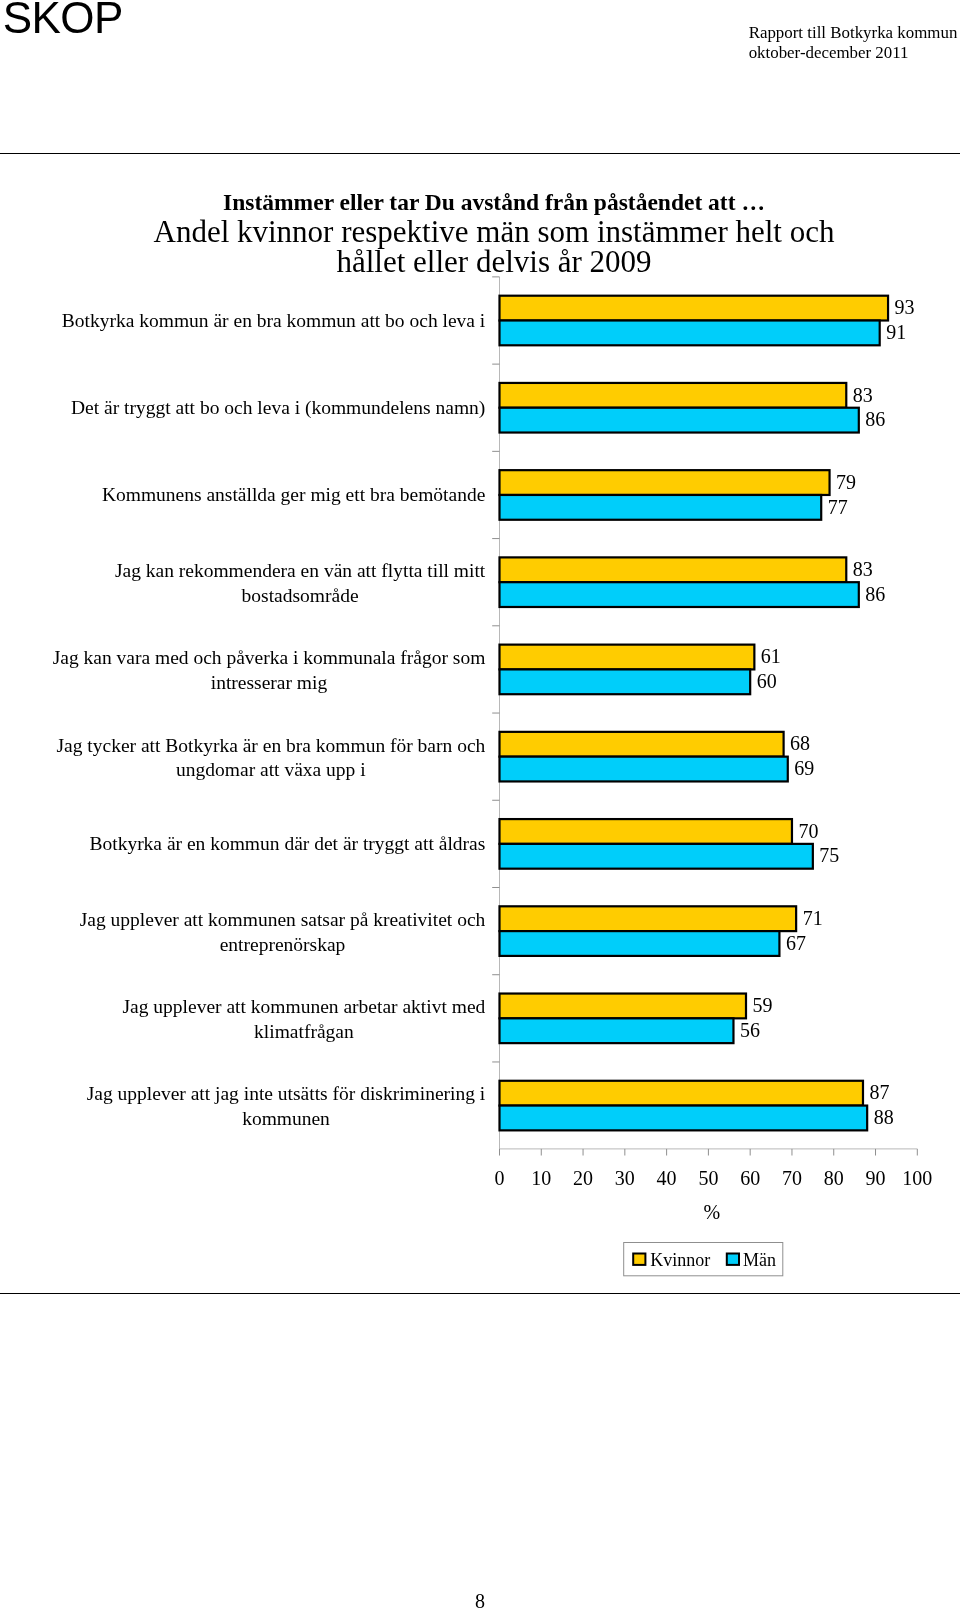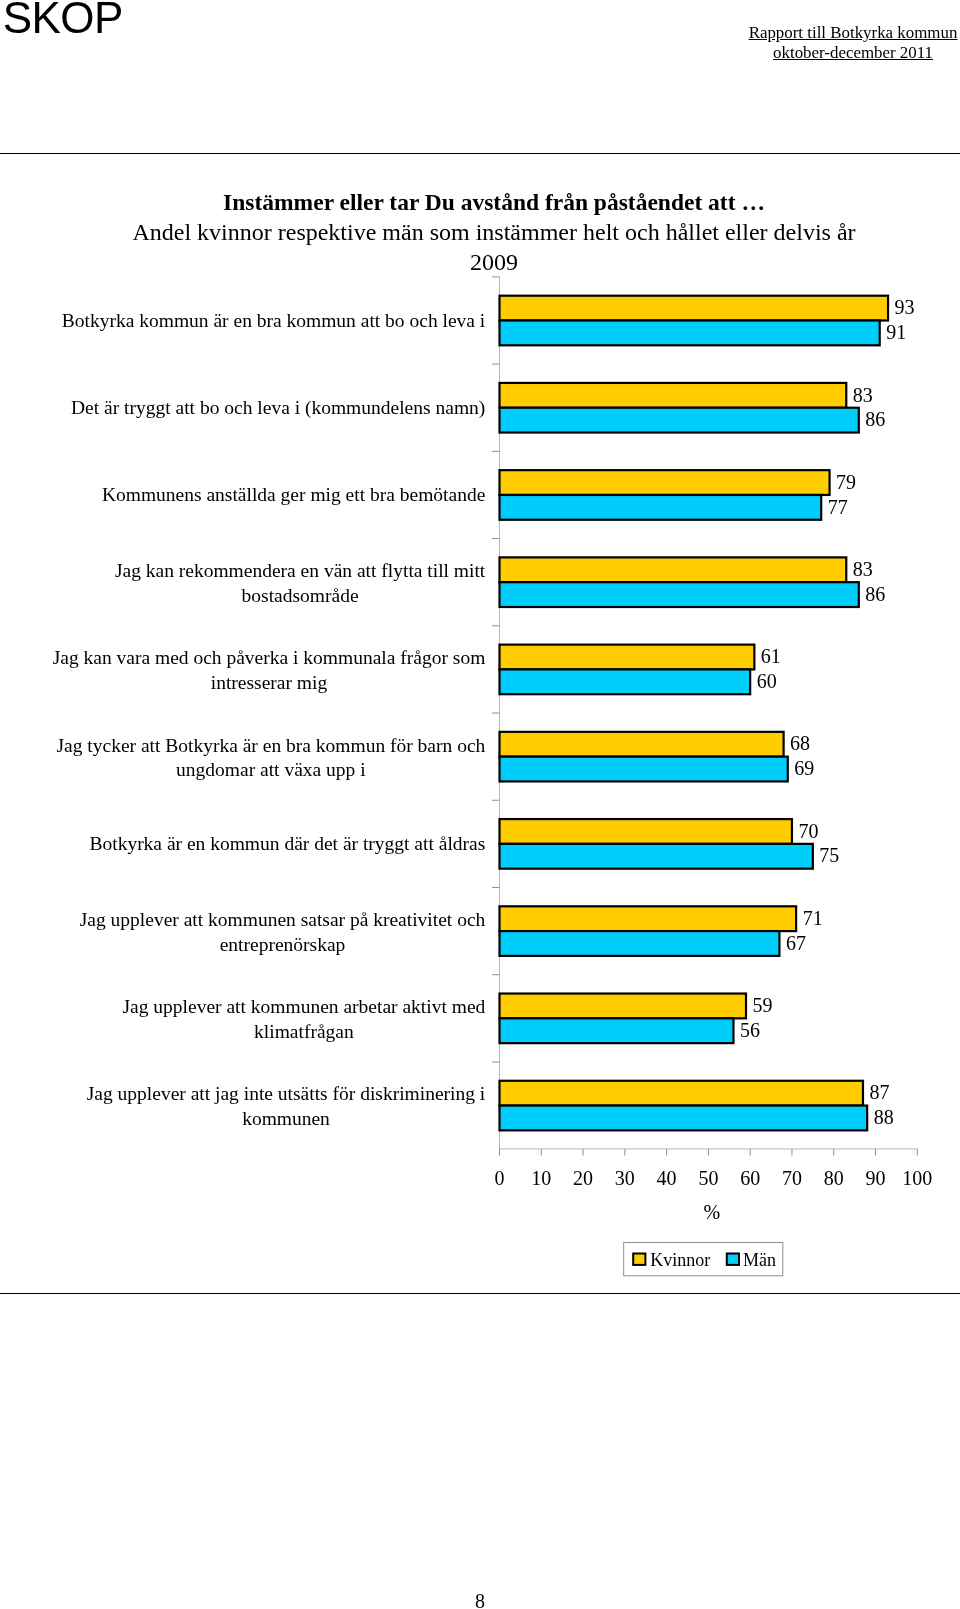--- a/index.html
+++ b/index.html
@@ -11,30 +11,30 @@
     font-family:"Liberation Serif", serif;
     color:#000;
     position:relative;
     overflow:hidden;
     -webkit-font-smoothing:antialiased;
   }
   .page { position:absolute; left:0; top:0; width:960px; height:1357px;
           transform:translateZ(0); }
   .logo { position:absolute; left:2.8px; top:-3.6px; font-family:"Liberation Sans", sans-serif;
           font-size:44px; line-height:1; color:#000; letter-spacing:-0.6px; }
-  .hdr-right { position:absolute; right:2.6px; top:23px; text-align:center;
-               font-size:16.9px; line-height:20.4px;text-decoration:underline; }
+  .hdr-right { position:absolute; right:2.6px; top:23px; text-align:left;
+               font-size:16.9px; line-height:20.4px; }
   .rule-top { position:absolute; left:0; top:153px; width:960px; height:1px; background:#000; }
   .rule-bot { position:absolute; left:0; top:1293px; width:960px; height:1px; background:#000; }
   .pageno { position:absolute; left:0; top:1589px; width:960px; text-align:center; font-size:20px; line-height:24px; }
 
   .title1 { position:absolute; left:0; top:191px; width:988px; text-align:center;
             font-size:23.5px; font-weight:bold; line-height:22px; }
   .title2 { position:absolute; left:130px; top:217px; width:728px; text-align:center;
-            font-size:24px; line-height:30px; }
+            font-size:31px; line-height:30px; }
 
   .chartwrap { position:absolute; left:0; top:0; width:960px; height:1350px; }
   svg { display:block; }
   .lbl { font-family:"Liberation Serif", serif; font-size:19.5px; fill:#000; }
   .val { font-family:"Liberation Serif", serif; font-size:20px; fill:#000; }
   .tick { font-family:"Liberation Serif", serif; font-size:20px; fill:#000; }
   .leg { font-family:"Liberation Serif", serif; font-size:18px; fill:#000; }
 </style>
 </head>
 <body>

